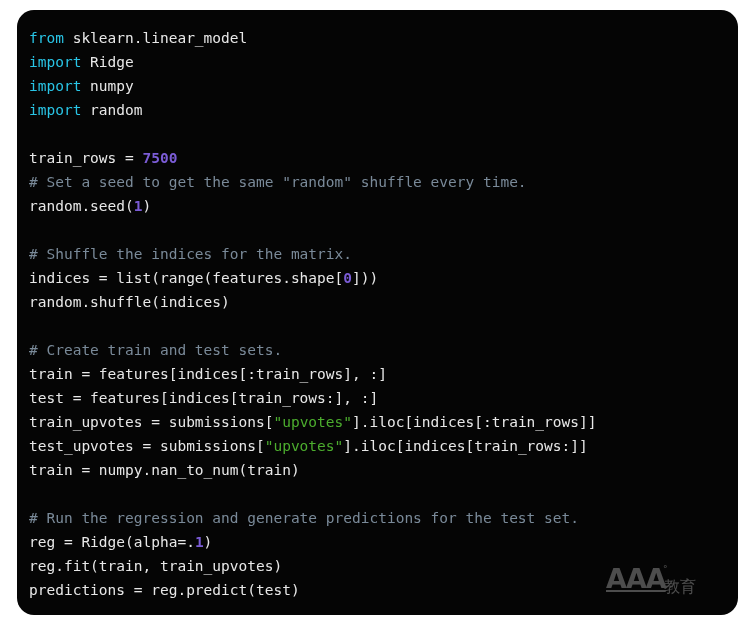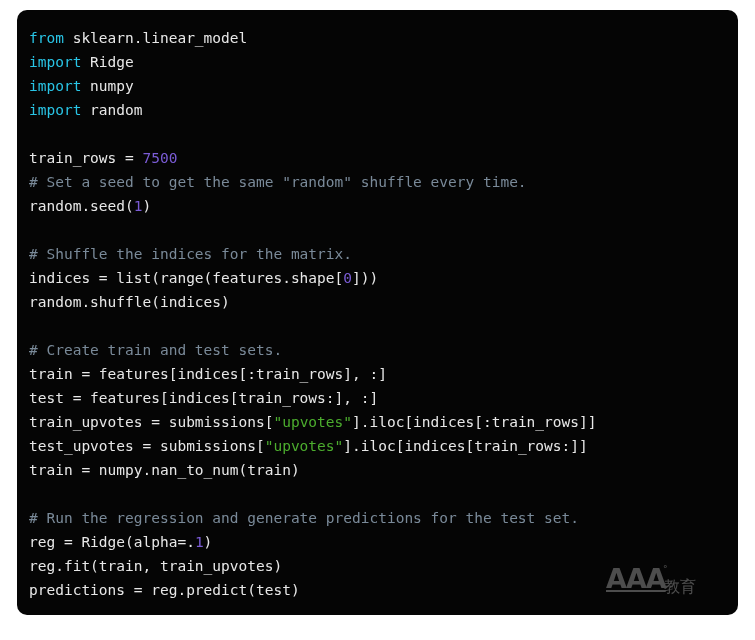--- a/index.html
+++ b/index.html
@@ -15,21 +15,21 @@
     font-family: "DejaVu Sans Mono", monospace;
   }
 
   #code-panel {
     position: absolute;
     left: 17px;
     top: 10px;
     width: 721px;
     height: 605px;
     background: #050505;
-    border-radius: 10px;
+    border-radius: 17px;
     overflow: hidden;
   }
 
   #code-block {
     position: absolute;
     left: 12px;
     top: 16px;
     right: 0;
     font-family: "DejaVu Sans Mono", monospace;
     font-size: 14.5px;
@@ -37,21 +37,21 @@
     white-space: pre;
     color: #e8e8e8;
   }
 
   .line {
     height: 24px;
     white-space: pre;
   }
 
   .kw   { color: #29c5e6; }
-  .num  { color: #7b5cd6; }
+  .num  { color: #7b5cd6; font-weight: bold; }
   .str  { color: #4cad2e; }
   .com  { color: #7a8a99; margin-top: 10px; }
   .pln  { color: #e8e8e8; }
 
   
   #watermark {
     position: absolute;
     right: 12px;
     bottom: 8px;
     height: 44px;

